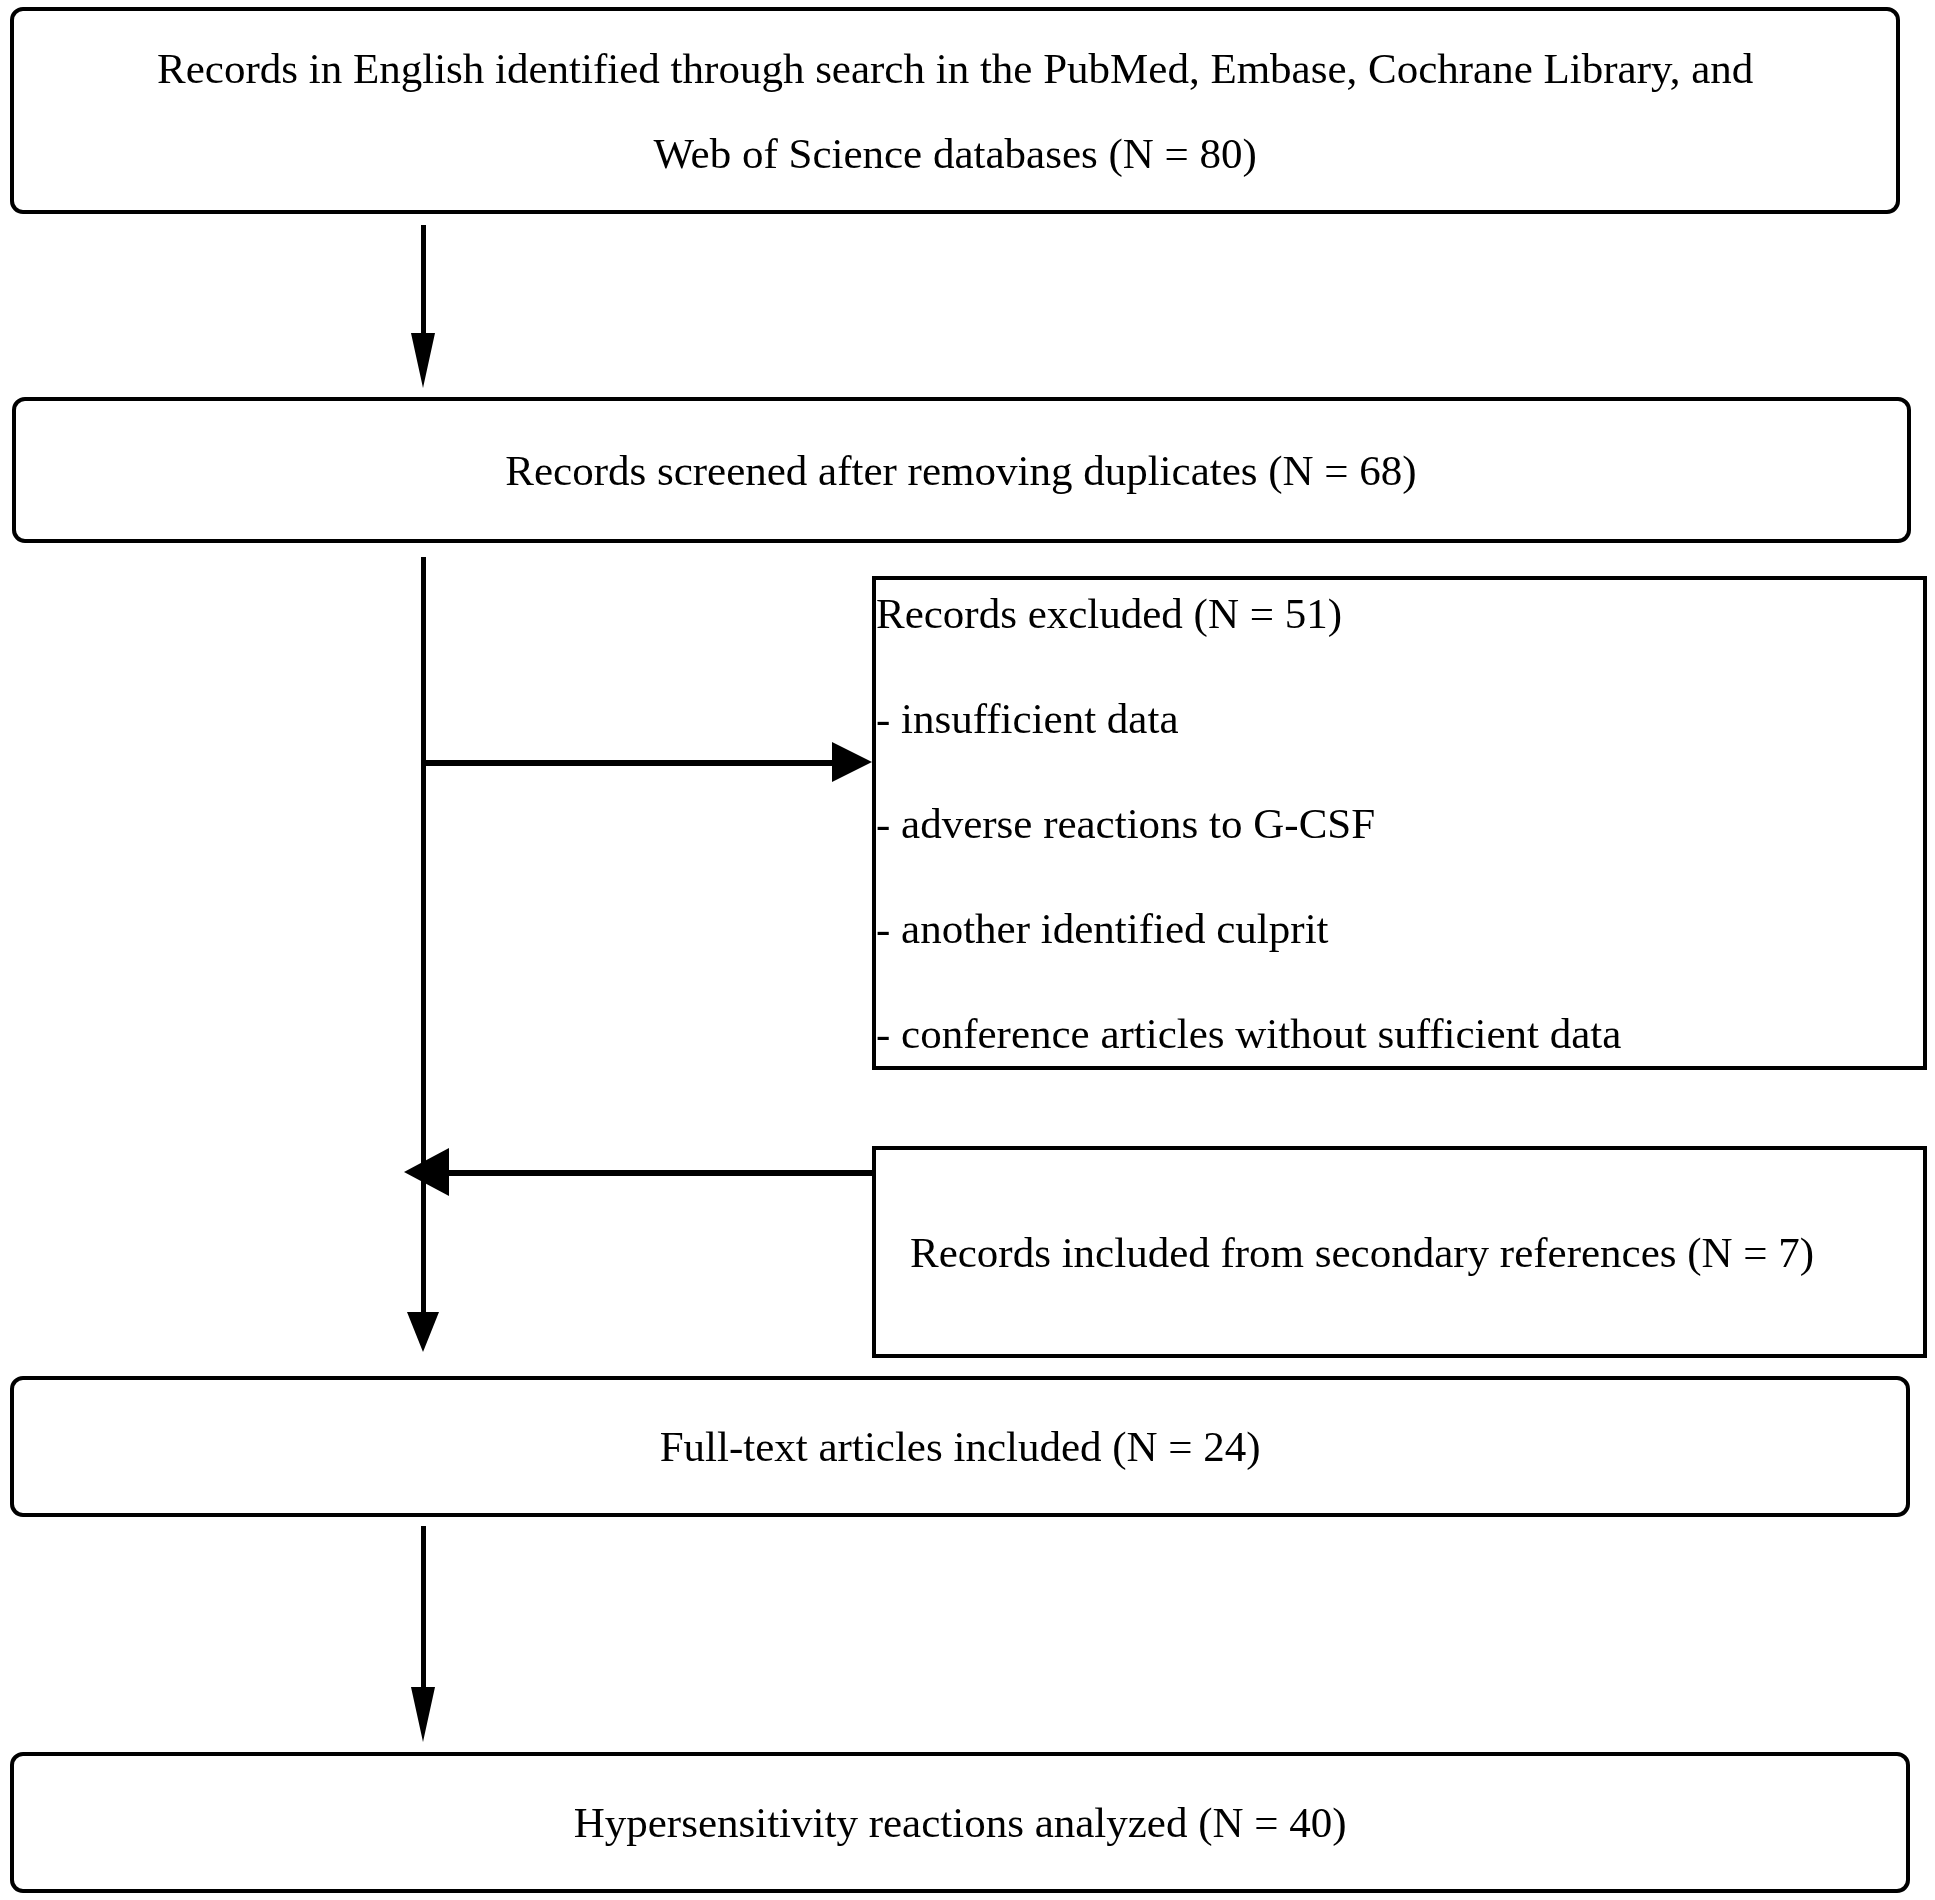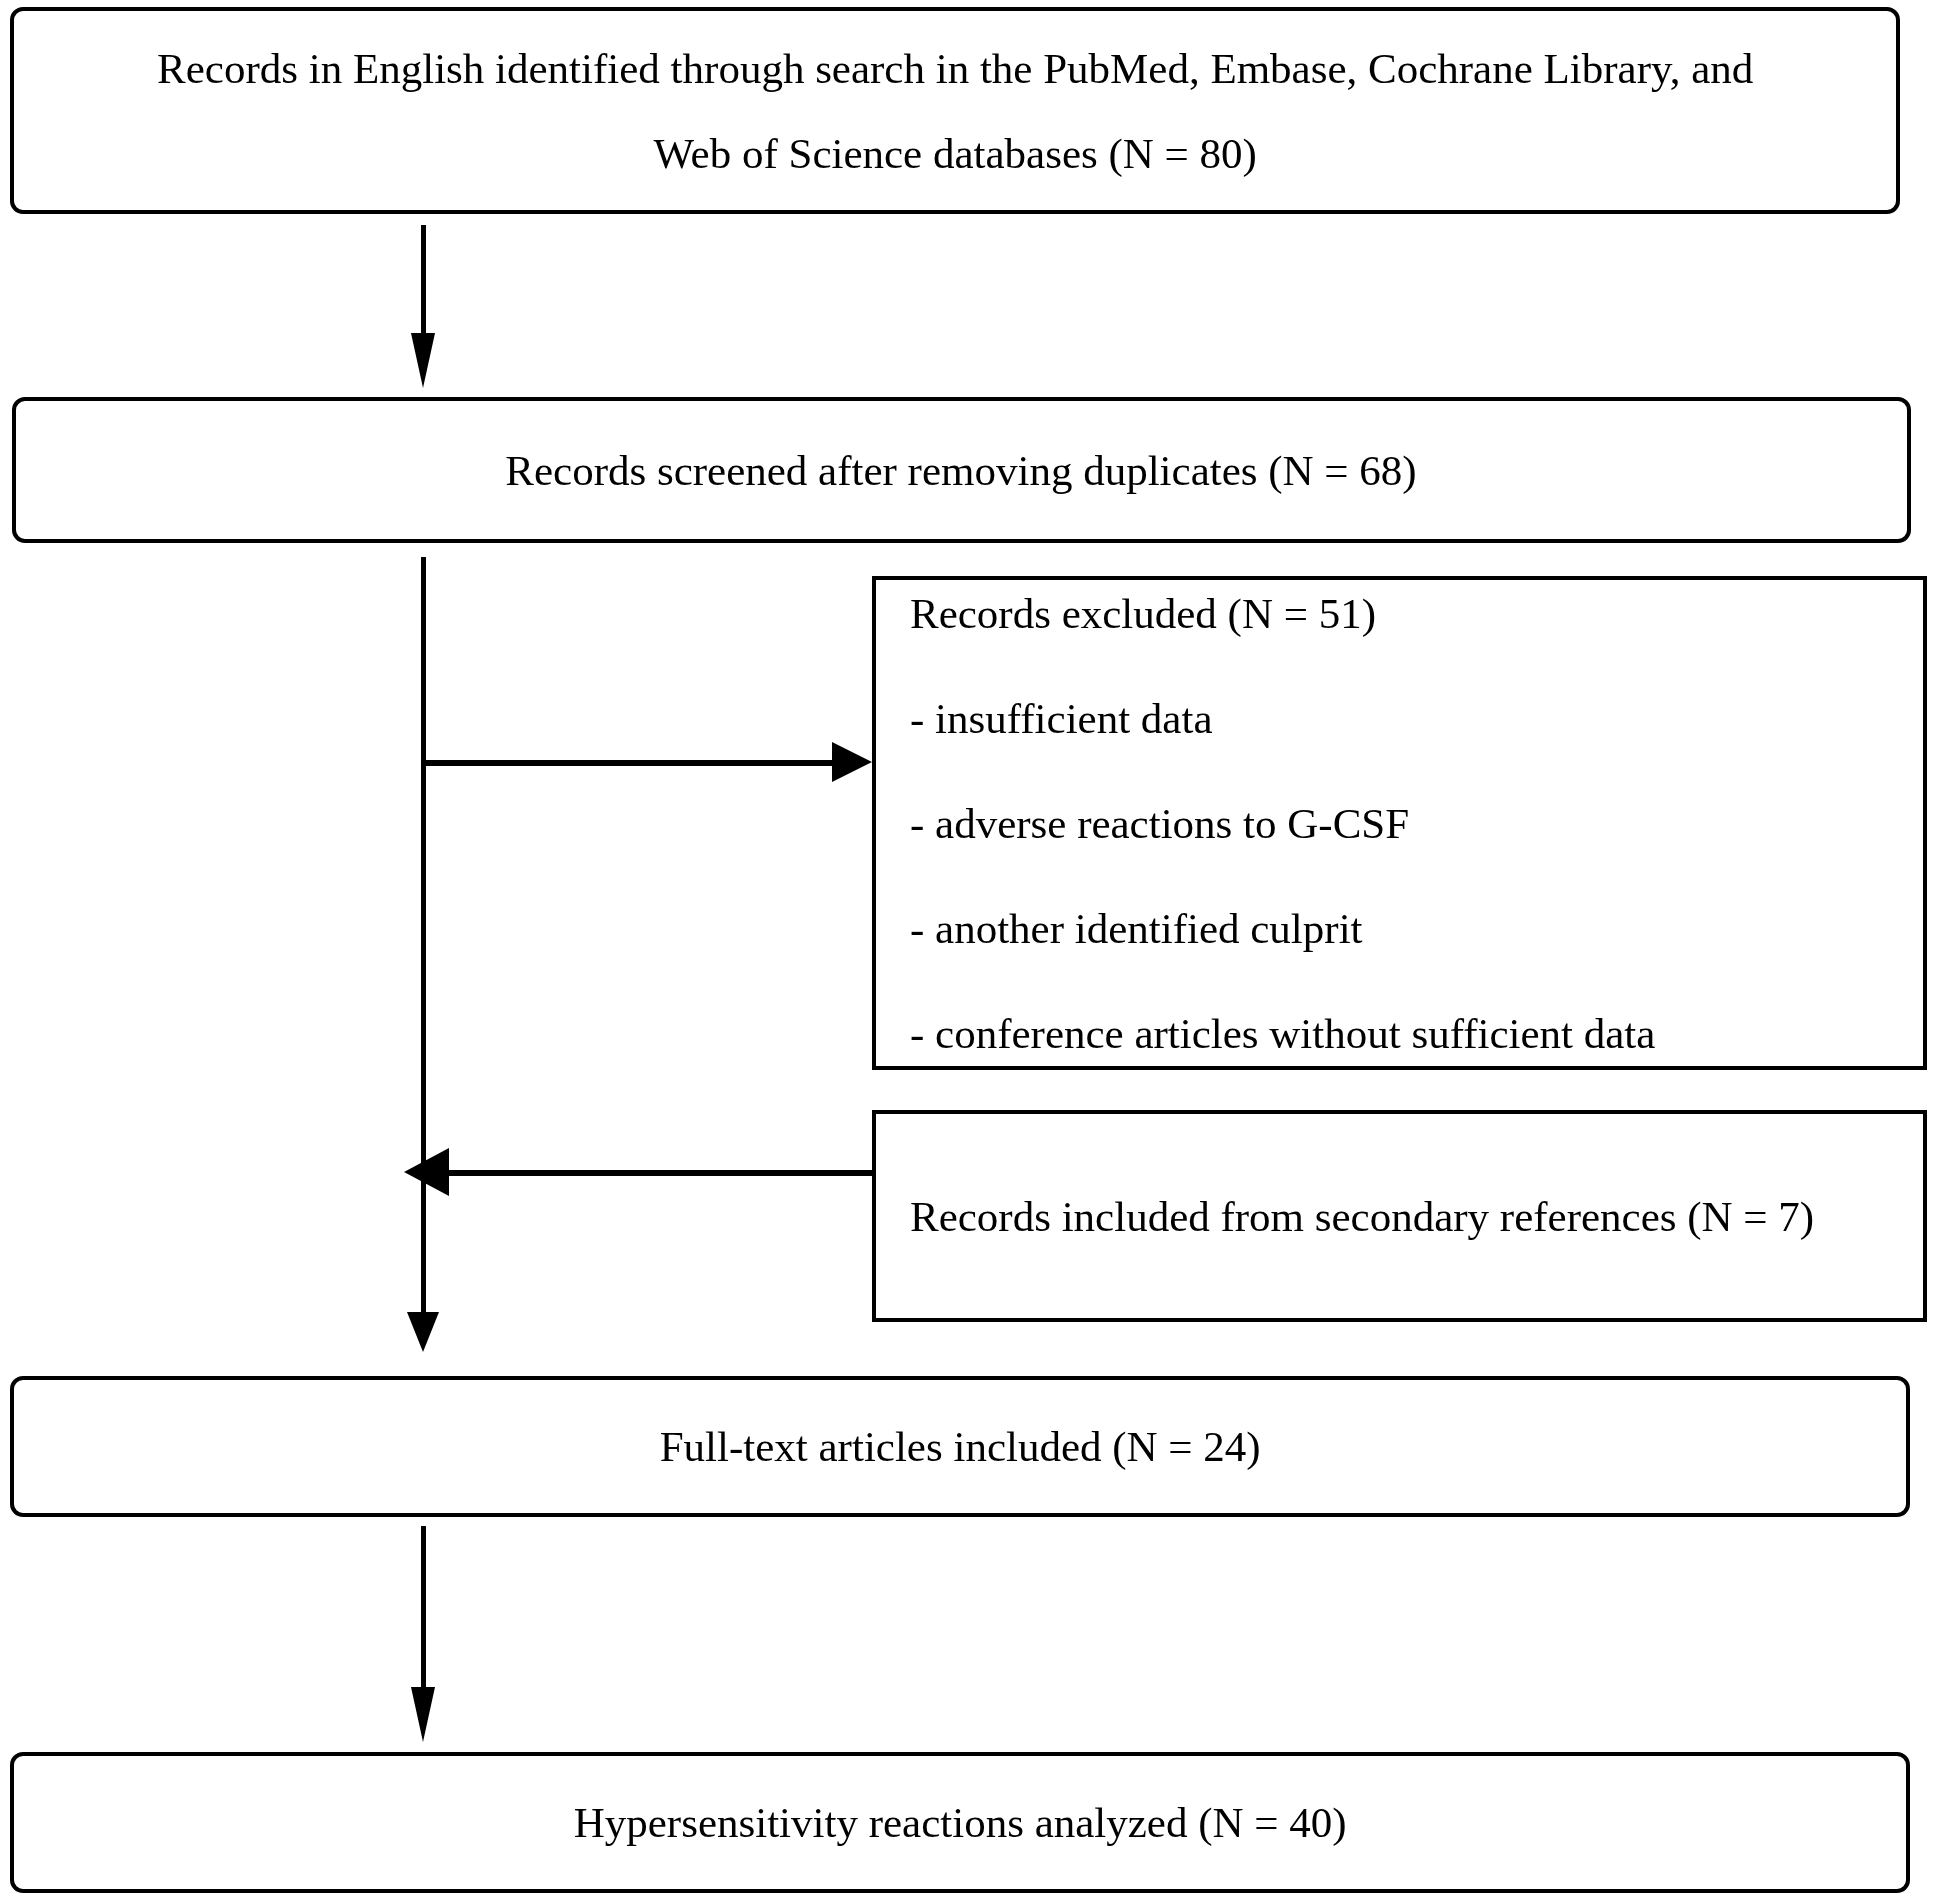--- a/index.html
+++ b/index.html
@@ -43,27 +43,26 @@
     line-height: 1.0;
     white-space: nowrap;
     color: #000000;
   }
 
   
   #box-identification .line + .line { margin-top: 42px; }
 
   
   #box-excluded {
-    padding-left: 34px;
     padding-top: 11.5px;
     padding-bottom: 11.5px;
   }
   #box-excluded .line + .line { margin-top: 62px; }
 
-  #box-secondary { padding-left: 34px; }
+  #box-secondary { padding-left: 34px; margin-top: 36px; }
 
   
   .vline {
     position: absolute;
     background: #000000;
     width: 5.1px;
   }
   .hline {
     position: absolute;
     background: #000000;

